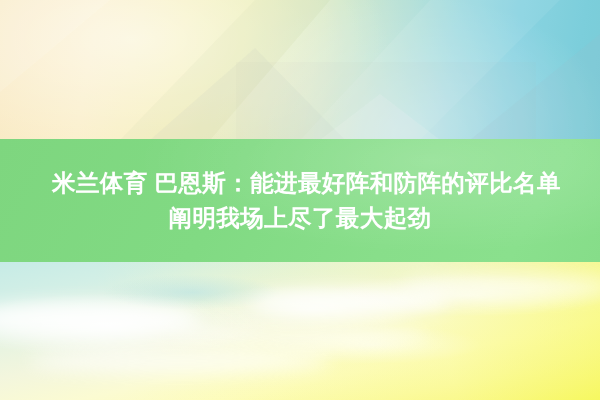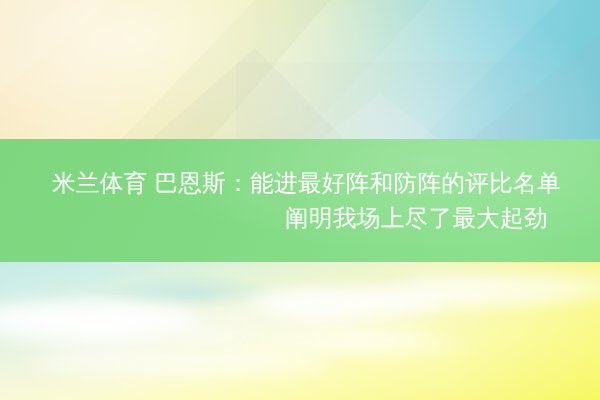--- a/index.html
+++ b/index.html
@@ -74,31 +74,30 @@
     pointer-events: none;
   }
   .headline {
     position: relative;
     width: 496px;
     text-align: center;
     color: #ffffff;
     font-size: 23.5px;
     line-height: 35px;
     letter-spacing: 0.4px;
-    font-weight: 400;
+    font-weight: 700;
     text-shadow: 0 0 1px rgba(255,255,255,0.25);
   }
   .headline .line1 {
     display: block;
     white-space: nowrap;
   }
   .headline .line2 {
     display: block;
     white-space: nowrap;
-    text-align: right;
   }
 
   
   .bottom-art {
     position: absolute;
     left: 0;
     top: 262px;
     width: 600px;
     height: 138px;
     overflow: hidden;

